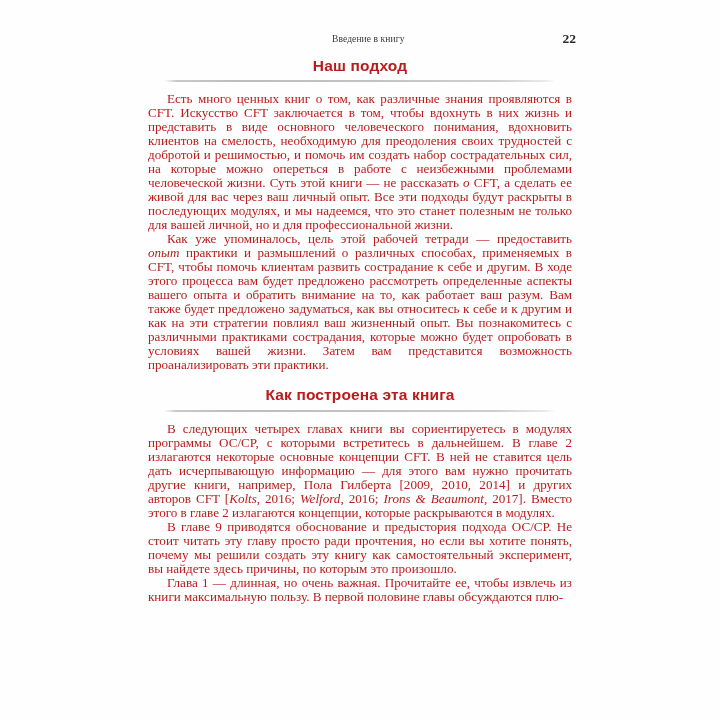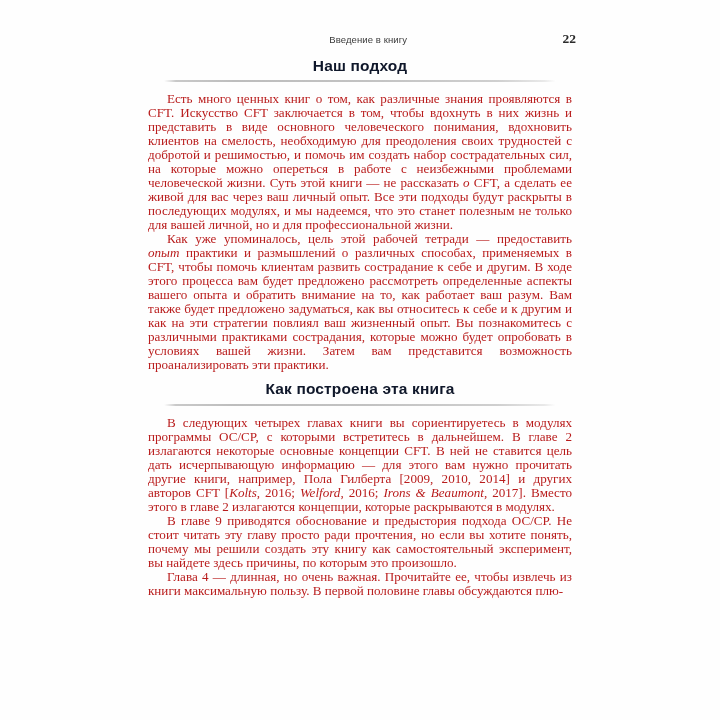--- a/index.html
+++ b/index.html
@@ -30,21 +30,21 @@
     left: 148px;
     top: 31px;
     width: 428px;
     height: 16px;
     display: flex;
     align-items: center;
   }
   .running-head-title {
     flex: 1;
     text-align: center;
-    font-family: Liberation Sans, sans-serif;
+    font-family: Liberation Serif, serif;
     font-size: 9.5px;
     letter-spacing: 0.1px;
     color: #3a3a3a;
     padding-left: 26px;
   }
   .folio {
     font-family: "Liberation Serif", "DejaVu Serif", serif;
     font-weight: bold;
     font-size: 13.5px;
     color: #2b2b2b;
@@ -58,41 +58,41 @@
     top: 56px;
     width: 424px;
   }
 
   
   .section-head {
     font-family: "Liberation Sans", "DejaVu Sans", sans-serif;
     font-weight: bold;
     font-size: 15.5px;
     text-align: center;
-    color: #0f172a;
+    color: #b91c1c;
     letter-spacing: 0.15px;
     line-height: 1.25;
     margin: 0;
   }
   .head-rule {
     height: 2px;
     margin: 5px auto 0 auto;
     width: 392px;
     background: linear-gradient(to right,
         #ffffff 0%,
         #c9c9c9 3%,
         #bdbdbd 18%,
         #c2c2c2 52%,
         #cfcfcf 85%,
         #e9e9e9 97%,
         #ffffff 100%);
   }
 
   .block-first { margin-top: 0; }
-  .block-second { margin-top: 7px; }
+  .block-second { margin-top: 13px; }
 
   
   p.body {
     margin: 0;
     text-align: justify;
     text-justify: inter-word;
     font-size: 13.1px;
     line-height: 14px;
     text-indent: 19px;
     color: #b91c1c;
@@ -125,17 +125,17 @@
     </div>
 
     <div class="block-second">
       <h2 class="section-head">Как построена эта книга</h2>
       <div class="head-rule"></div>
 
       <p class="body first-after-head"><span>В следующих четырех главах книги вы сориентируетесь в модулях программы ОС/СР, с которыми встретитесь в дальнейшем. В главе 2 излагаются некоторые основные концепции CFT. В ней не ставится цель дать исчерпывающую информацию — для этого вам нужно прочитать другие книги, например, Пола Гилберта [2009, 2010, 2014] и других авторов CFT [</span><span class="it">Kolts</span><span>, 2016; </span><span class="it">Welford</span><span>, 2016; </span><span class="it">Irons &amp; Beaumont</span><span>, 2017]. Вместо этого в главе 2 излагаются концепции, которые раскрываются в модулях.</span></p>
 
       <p class="body"><span>В главе 9 приводятся обоснование и предыстория подхода ОС/СР. Не стоит читать эту главу просто ради прочтения, но если вы хотите понять, почему мы решили создать эту книгу как самостоятельный эксперимент, вы найдете здесь причины, по которым это произошло.</span></p>
 
-      <p class="body"><span>Глава 4 — длинная, но очень важная. Прочитайте ее, чтобы извлечь из книги максимальную пользу. В первой половине главы обсуждаются плю-</span></p>
+      <p class="body"><span>Глава 1 — длинная, но очень важная. Прочитайте ее, чтобы извлечь из книги максимальную пользу. В первой половине главы обсуждаются плю-</span></p>
     </div>
 
   </div>
 </div>
 
 </body></html>

